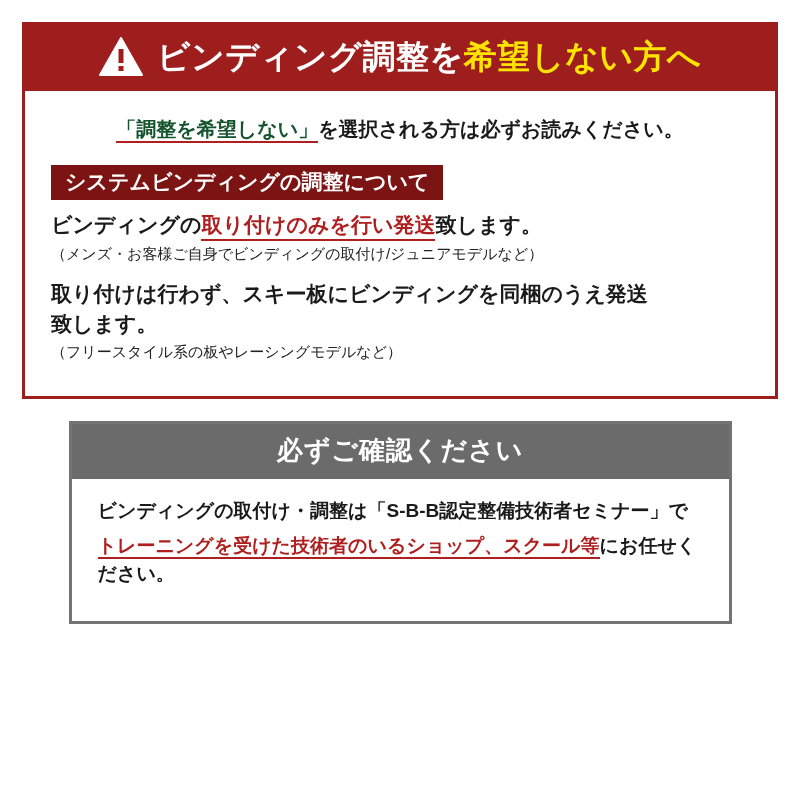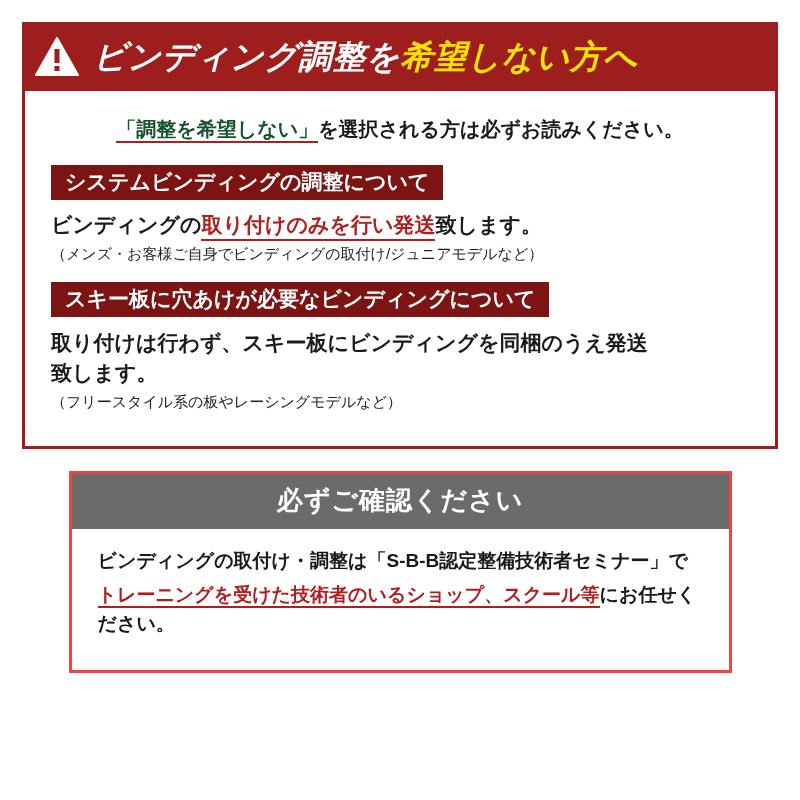--- a/index.html
+++ b/index.html
@@ -31,23 +31,23 @@
     width: 756px;
     margin: 0 auto;
     background: #ffffff;
   }
 
   .panel-warning-header {
     background: #9e1e1e;
     color: #ffffff;
     display: flex;
     align-items: center;
+    justify-content: center;
     gap: 14px;
     padding: 12px 10px 14px 10px;
-    font-style: italic;
   }
 
   .warn-triangle {
     width: 44px;
     height: 40px;
     position: relative;
     flex: 0 0 auto;
   }
   .warn-triangle svg { display: block; }
 
@@ -112,21 +112,21 @@
   .para-wrap {
     font-size: 21px;
     font-weight: bold;
     line-height: 1.5;
     margin: 0;
   }
   .para-wrap .plain { font-weight: bold; }
 
   
   .panel-confirm {
-    border: 3px solid #ef4444;
+    border: 3px solid #737373;
     box-sizing: border-box;
     width: 663px;
     margin: 22px auto 12px auto;
     background: #ffffff;
   }
   .panel-confirm-header {
     background: #6b6b6b;
     color: #ffffff;
     text-align: center;
     font-size: 26px;
@@ -185,21 +185,20 @@
 
       <p class="lead"><span class="red-underline">「調整を希望しない」</span><span>を選択される方は必ずお読みください。</span></p>
 
       <div class="block1">
         <div class="subhead">システムビンディングの調整について</div>
         <p class="para"><span>ビンディングの</span><span class="red-underline">取り付けのみを行い発送</span><span>致します。</span></p>
         <p class="note">（メンズ・お客様ご自身でビンディングの取付け/ジュニアモデルなど）</p>
       </div>
 
       <div class="block2">
-        <div class="subhead">スキー板に穴あけが必要なビンディングについて</div>
         <p class="para-wrap"><span class="red-underline">取り付けは行わず、スキー板にビンディングを同梱</span><span class="plain">のうえ発送</span></p>
         <p class="para">致します。</p>
         <p class="note">（フリースタイル系の板やレーシングモデルなど）</p>
       </div>
 
     </div>
   </div>
 
   <div class="panel-confirm">
     <div class="panel-confirm-header">必ずご確認ください</div>

